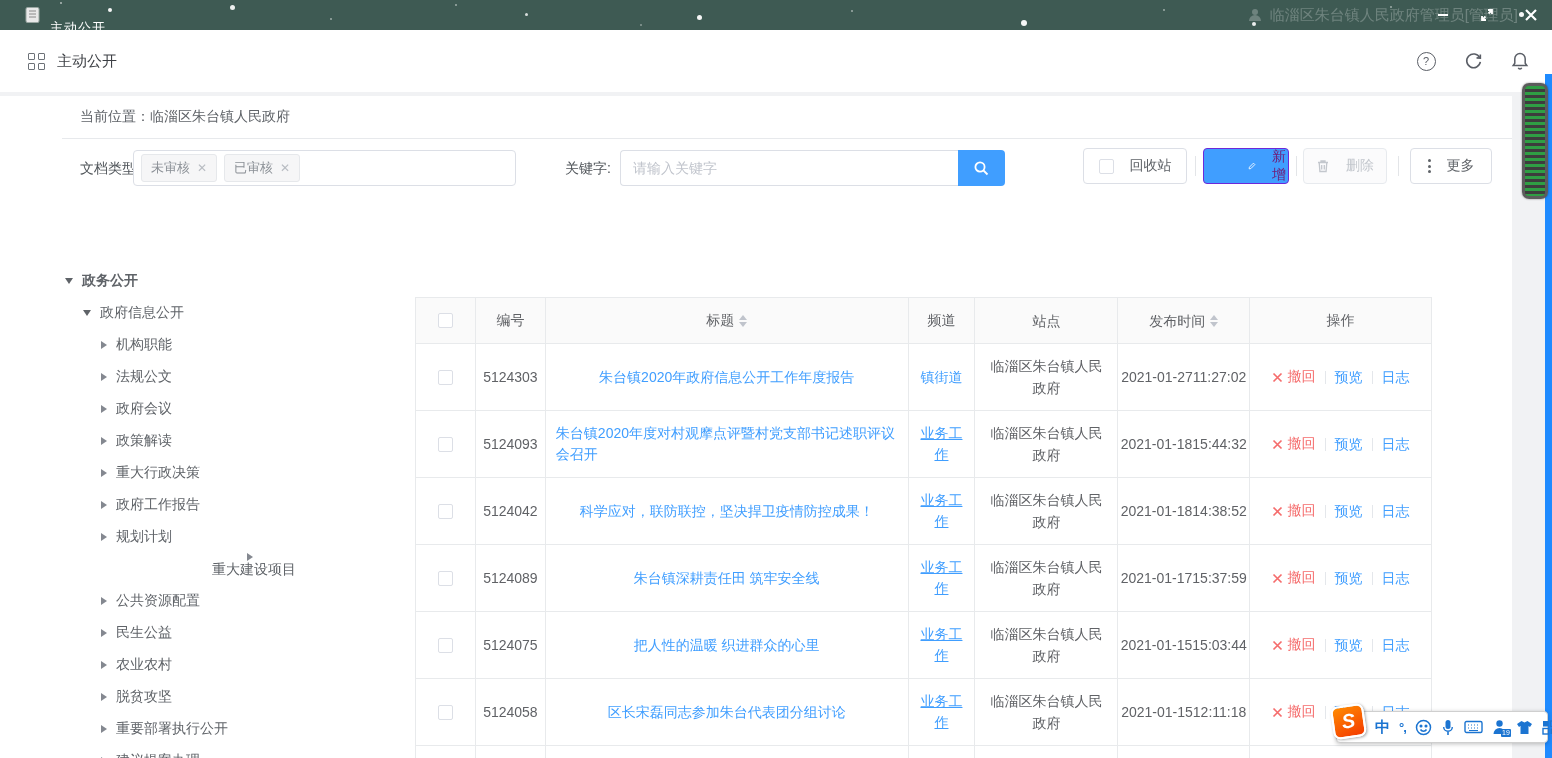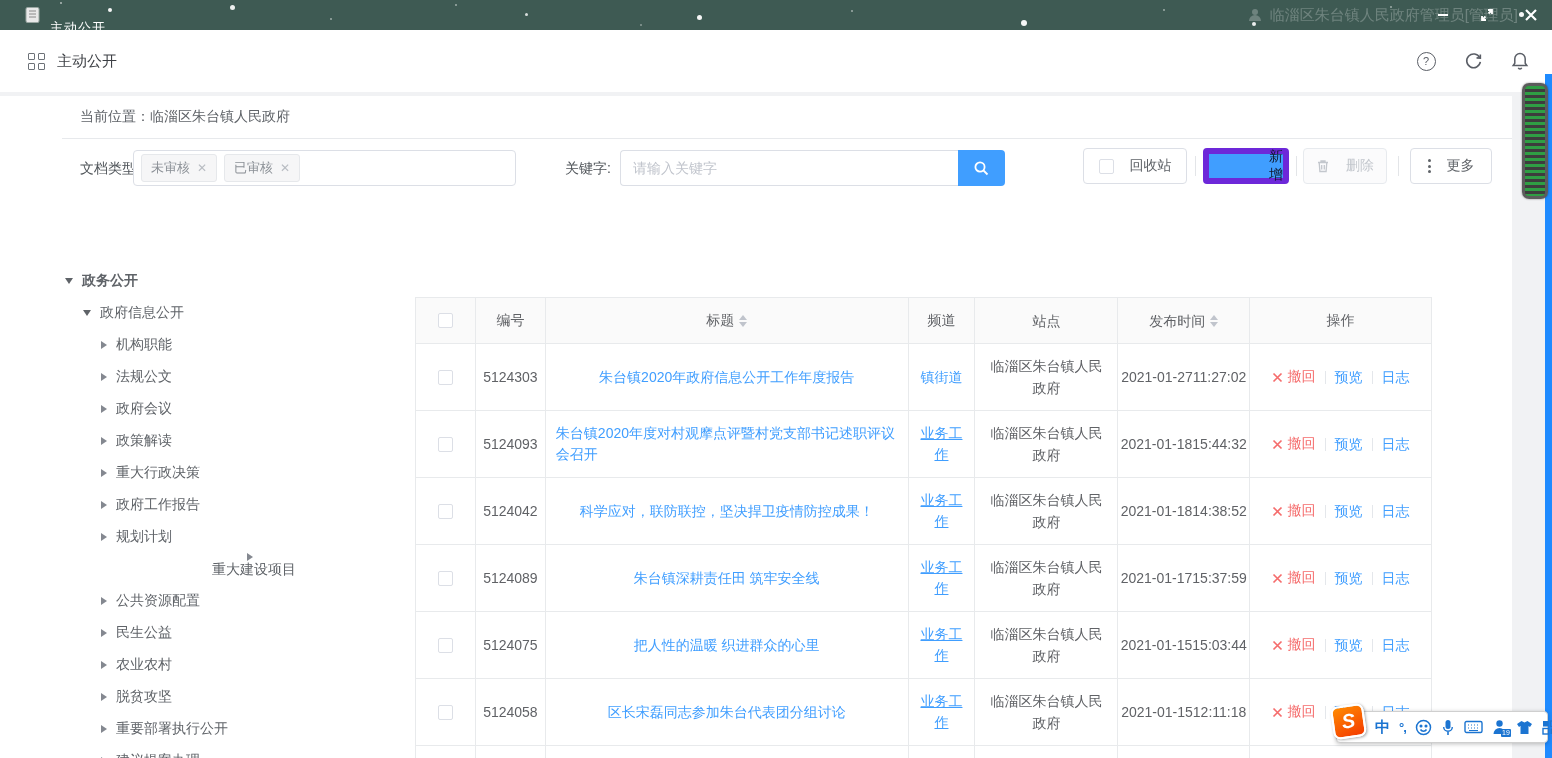--- a/index.html
+++ b/index.html
@@ -44,21 +44,21 @@
   .tag .x{color:#b8bcc2;font-size:12px;cursor:pointer;}
   .kw-input{position:absolute;left:620px;top:150px;width:338px;height:36px;border:1px solid #dcdfe6;border-right:none;
     border-radius:4px 0 0 4px;box-sizing:border-box;padding:0 12px;font-size:14px;color:#606266;outline:none;
     font-family:"Liberation Sans","DejaVu Sans",sans-serif;}
   .kw-input::placeholder{color:#c0c4cc;}
   .search-btn{position:absolute;left:958px;top:150px;width:47px;height:36px;background:#409eff;border:none;
     border-radius:0 4px 4px 0;display:flex;align-items:center;justify-content:center;cursor:pointer;}
   .btn{position:absolute;top:148px;height:36px;box-sizing:border-box;border-radius:4px;display:flex;align-items:center;
     justify-content:center;gap:16px;font-size:14px;cursor:pointer;}
   .btn-plain{background:#fff;border:1px solid #dcdfe6;color:#5f6368;}
-  .btn-primary{background:#409eff;border:6px solid #6d28d9;color:#0f172a;padding-left:44px;}
+  .btn-primary{background:#409eff;border:1px solid #6d28d9;color:#701a75;padding-left:44px;}
   .btn-disabled{background:#fbfbfc;border:1px solid #e7eaee;color:#c3c7cd;cursor:not-allowed;}
   .cb{width:15px;height:15px;border:1px solid #dcdfe6;border-radius:2px;background:#fff;display:inline-block;box-sizing:border-box;}
   .vsep{position:absolute;top:156px;width:1px;height:20px;background:#e3e5e8;}
   .dots3{display:flex;flex-direction:column;gap:2.5px;}
   .dots3 i{width:3px;height:3px;border-radius:50%;background:#5f6368;}
   
   .tree{position:absolute;left:47px;top:265px;width:360px;height:493px;overflow:hidden;}
   .tree-item{height:32px;display:flex;align-items:center;font-size:14px;color:#5f6368;cursor:pointer;white-space:nowrap;}
   .caret{width:0;height:0;margin-right:9px;flex:none;}
   .caret.down{border-left:4.5px solid transparent;border-right:4.5px solid transparent;border-top:6px solid #5f6368;}

